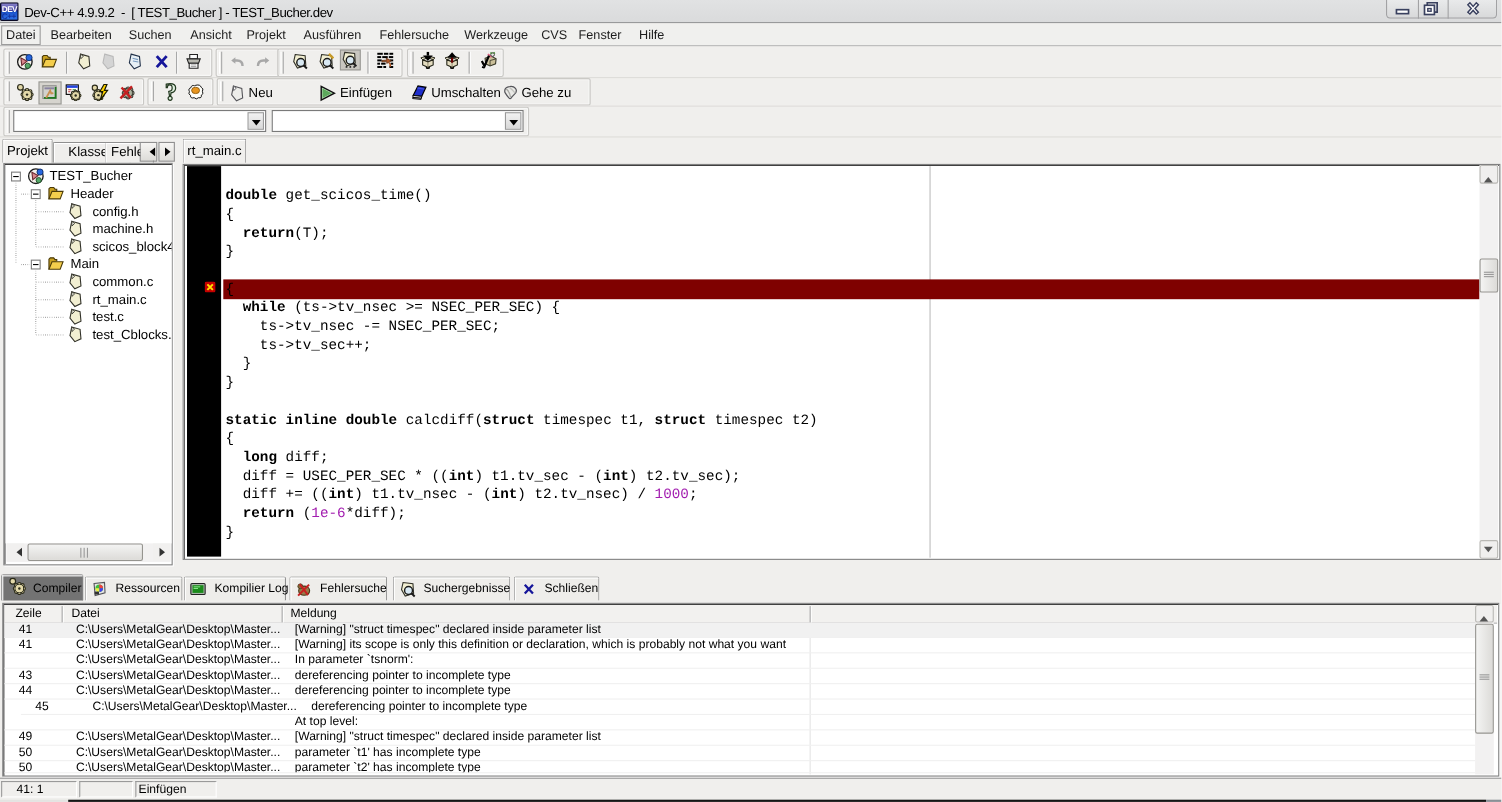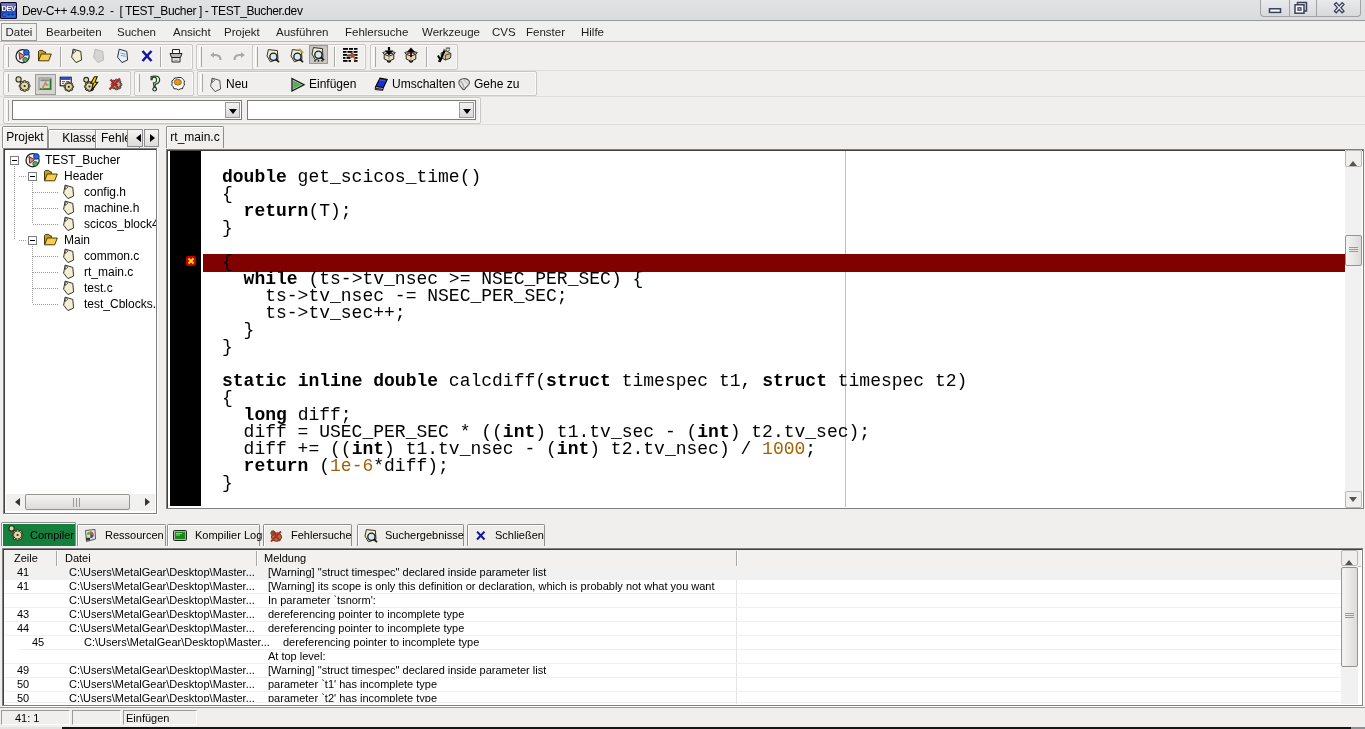--- a/index.html
+++ b/index.html
@@ -36,22 +36,22 @@
 .sunken { position:absolute; background:#fff; border:1px solid #808080; box-shadow:inset 1px 1px 0 #404040, 1px 1px 0 #FFFFFF; }
 
 
 .trow { position:absolute; font-size:12px; color:#000; white-space:nowrap; }
 .expander { position:absolute; width:9px; height:9px; background:#fff; border:1px solid #7d7d7d; }
 .expander:after { content:""; position:absolute; left:1px; top:3px; width:5px; height:1px; background:#000; }
 .dotv { position:absolute; width:1px; background-image:linear-gradient(#9a9a9a 1px, transparent 1px); background-size:1px 2px; }
 .doth { position:absolute; height:1px; background-image:linear-gradient(90deg,#9a9a9a 1px, transparent 1px); background-size:2px 1px; }
 
 
-#editor-code { position:absolute; left:222px; top:152px; font-family:"Liberation Mono",monospace; font-size:18px; line-height:17px; white-space:pre; color:#000; }
-.num { color:#a16207;text-align:center; }
+#editor-code { position:absolute; left:205px; top:152px; font-family:"Liberation Mono",monospace; font-size:13px; line-height:17px; white-space:pre; color:#000; }
+.num { color:#a21caf;text-align:center; }
 
 
 .sb-track { position:absolute; background:#F2F1F1; }
 .sb-btn { position:absolute; background:#F0EFEE; border:1px solid #B9B8B4; border-radius:2px; }
 .sb-thumb { position:absolute; background:linear-gradient(90deg,#F4F4F3,#DCDBD8); border:1px solid #95948F; border-radius:2px; }
 .sb-thumb.h { background:linear-gradient(#F4F4F3,#DCDBD8); }
 .arrow { width:0; height:0; position:absolute; }
 
 
 #btabicons svg { z-index:6; }
@@ -485,21 +485,21 @@
   <div class="abs" style="left:1349px;top:247px;width:9px;height:1px;background:#999;box-shadow:0 2px 0 #999,0 4px 0 #999;"></div>
 
   <div class="sb-track" style="left:6px;top:494px;width:149px;height:17px;"></div>
   <div class="abs" style="left:6px;top:494px;width:16px;height:16px;background:#F1F0EF;"></div>
   <div class="abs" style="left:139px;top:494px;width:16px;height:16px;background:#F1F0EF;"></div>
   <div class="arrow" style="left:11px;top:498px;border:4px solid transparent;border-right:5px solid #333;"></div>
   <div class="arrow" style="left:145px;top:498px;border:4px solid transparent;border-left:5px solid #333;"></div>
   <div class="sb-thumb h" style="left:25px;top:494px;width:105px;height:16px;"></div>
   <div class="abs" style="left:73px;top:498px;width:1px;height:9px;background:#999;box-shadow:3px 0 0 #999,6px 0 0 #999;"></div>
 
-  <div class="btab" style="left:1px;top:522px;width:75px;height:24px;background:#15803d;z-index:2;padding:6px 0 0 28px;">Compiler<span class="sh"></span></div>
+  <div class="btab" style="left:1px;top:522px;width:75px;height:24px;background:#737373;z-index:2;padding:6px 0 0 28px;">Compiler<span class="sh"></span></div>
   <div class="btab" style="left:77px;top:524px;width:89px;height:22px;padding:4px 0 0 27px;">Ressourcen<span class="sh"></span></div>
   <div class="btab" style="left:167px;top:524px;width:93px;height:22px;padding:4px 0 0 27px;">Kompilier Log<span class="sh"></span></div>
   <div class="btab" style="left:263px;top:524px;width:89px;height:22px;padding:4px 0 0 27px;">Fehlersuche<span class="sh"></span></div>
   <div class="btab" style="left:357px;top:524px;width:107px;height:22px;padding:4px 0 0 27px;">Suchergebnisse<span class="sh"></span></div>
   <div class="btab" style="left:467px;top:524px;width:78px;height:22px;padding:4px 0 0 27px;">Schließen<span class="sh"></span></div>
   <div id="btabicons">
       <svg style="position:absolute;left:8px;top:525px" width="16" height="16" viewBox="0 0 16 16">
         <g stroke="#2A2A1A" fill="#E2D8A8" stroke-width="1">
           <circle cx="13.5" cy="10.0" r="1.6"></circle>
           <circle cx="12.4" cy="12.8" r="1.6"></circle>

